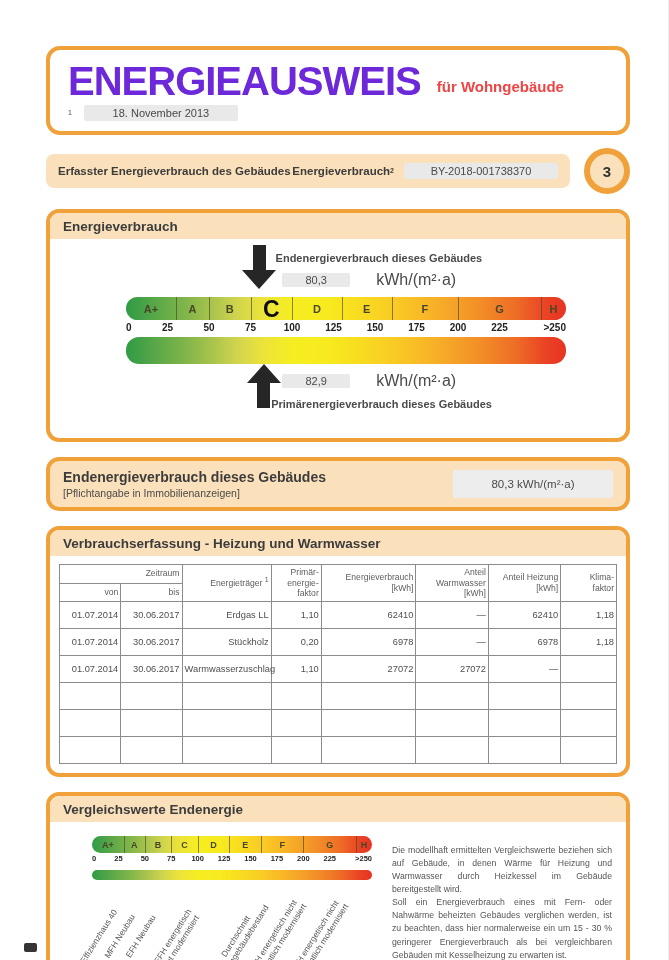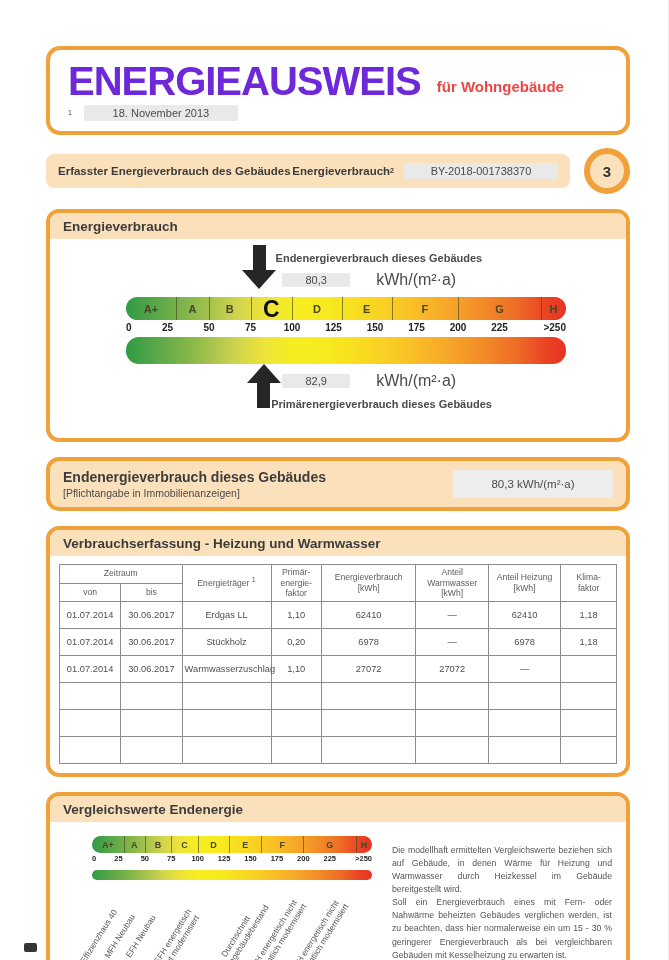--- a/index.html
+++ b/index.html
@@ -64,21 +64,21 @@
   .ee-box{margin-top:15px;border:4px solid #f1a13a;border-radius:13px;background:#fbe1bb;padding:8px 13px;display:flex;align-items:center;}
   .ee-texts{flex:1;}
   .ee-title{font-size:14px;font-weight:bold;color:#3c3c3c;}
   .ee-sub{font-size:10.5px;color:#4a4a4a;margin-top:2px;}
   .ee-value{background:#ededed;border-radius:2px;padding:8px 10px;min-width:140px;text-align:center;font-size:11.5px;color:#4a4a4a;}
 
   
   .vb-box{margin-top:15px;}
   .vb-table-wrap{padding:8px 9px 9px;}
   table{width:100%;border-collapse:collapse;table-layout:fixed;}
-  th,td{border:1px solid #8c8c8c;text-align:center;padding:2px 2px;font-weight:normal;margin-left:38px;}
+  th,td{border:1px solid #8c8c8c;text-align:right;padding:2px 2px;font-weight:normal;margin-left:38px;}
   th{font-size:8.6px;color:#5d5d5d;white-space:pre-line;line-height:1.25;}
   td{font-size:9.3px;color:#4f4f4f;height:22px;}
 
   
   .vg-box{margin-top:15px;}
   .vg-body{display:flex;padding:12px 14px 6px;}
   .vg-left{width:318px;flex:none;}
   .vg-scale{position:relative;margin:2px 10px 0 28px;}
   .rot-area{position:relative;height:112px;margin:0 10px 0 28px;}
   .rot{position:absolute;top:6px;width:112px;transform:rotate(-58deg);transform-origin:100% 0;font-size:8.4px;color:#555;text-align:center;white-space:pre-line;line-height:1.2;}

